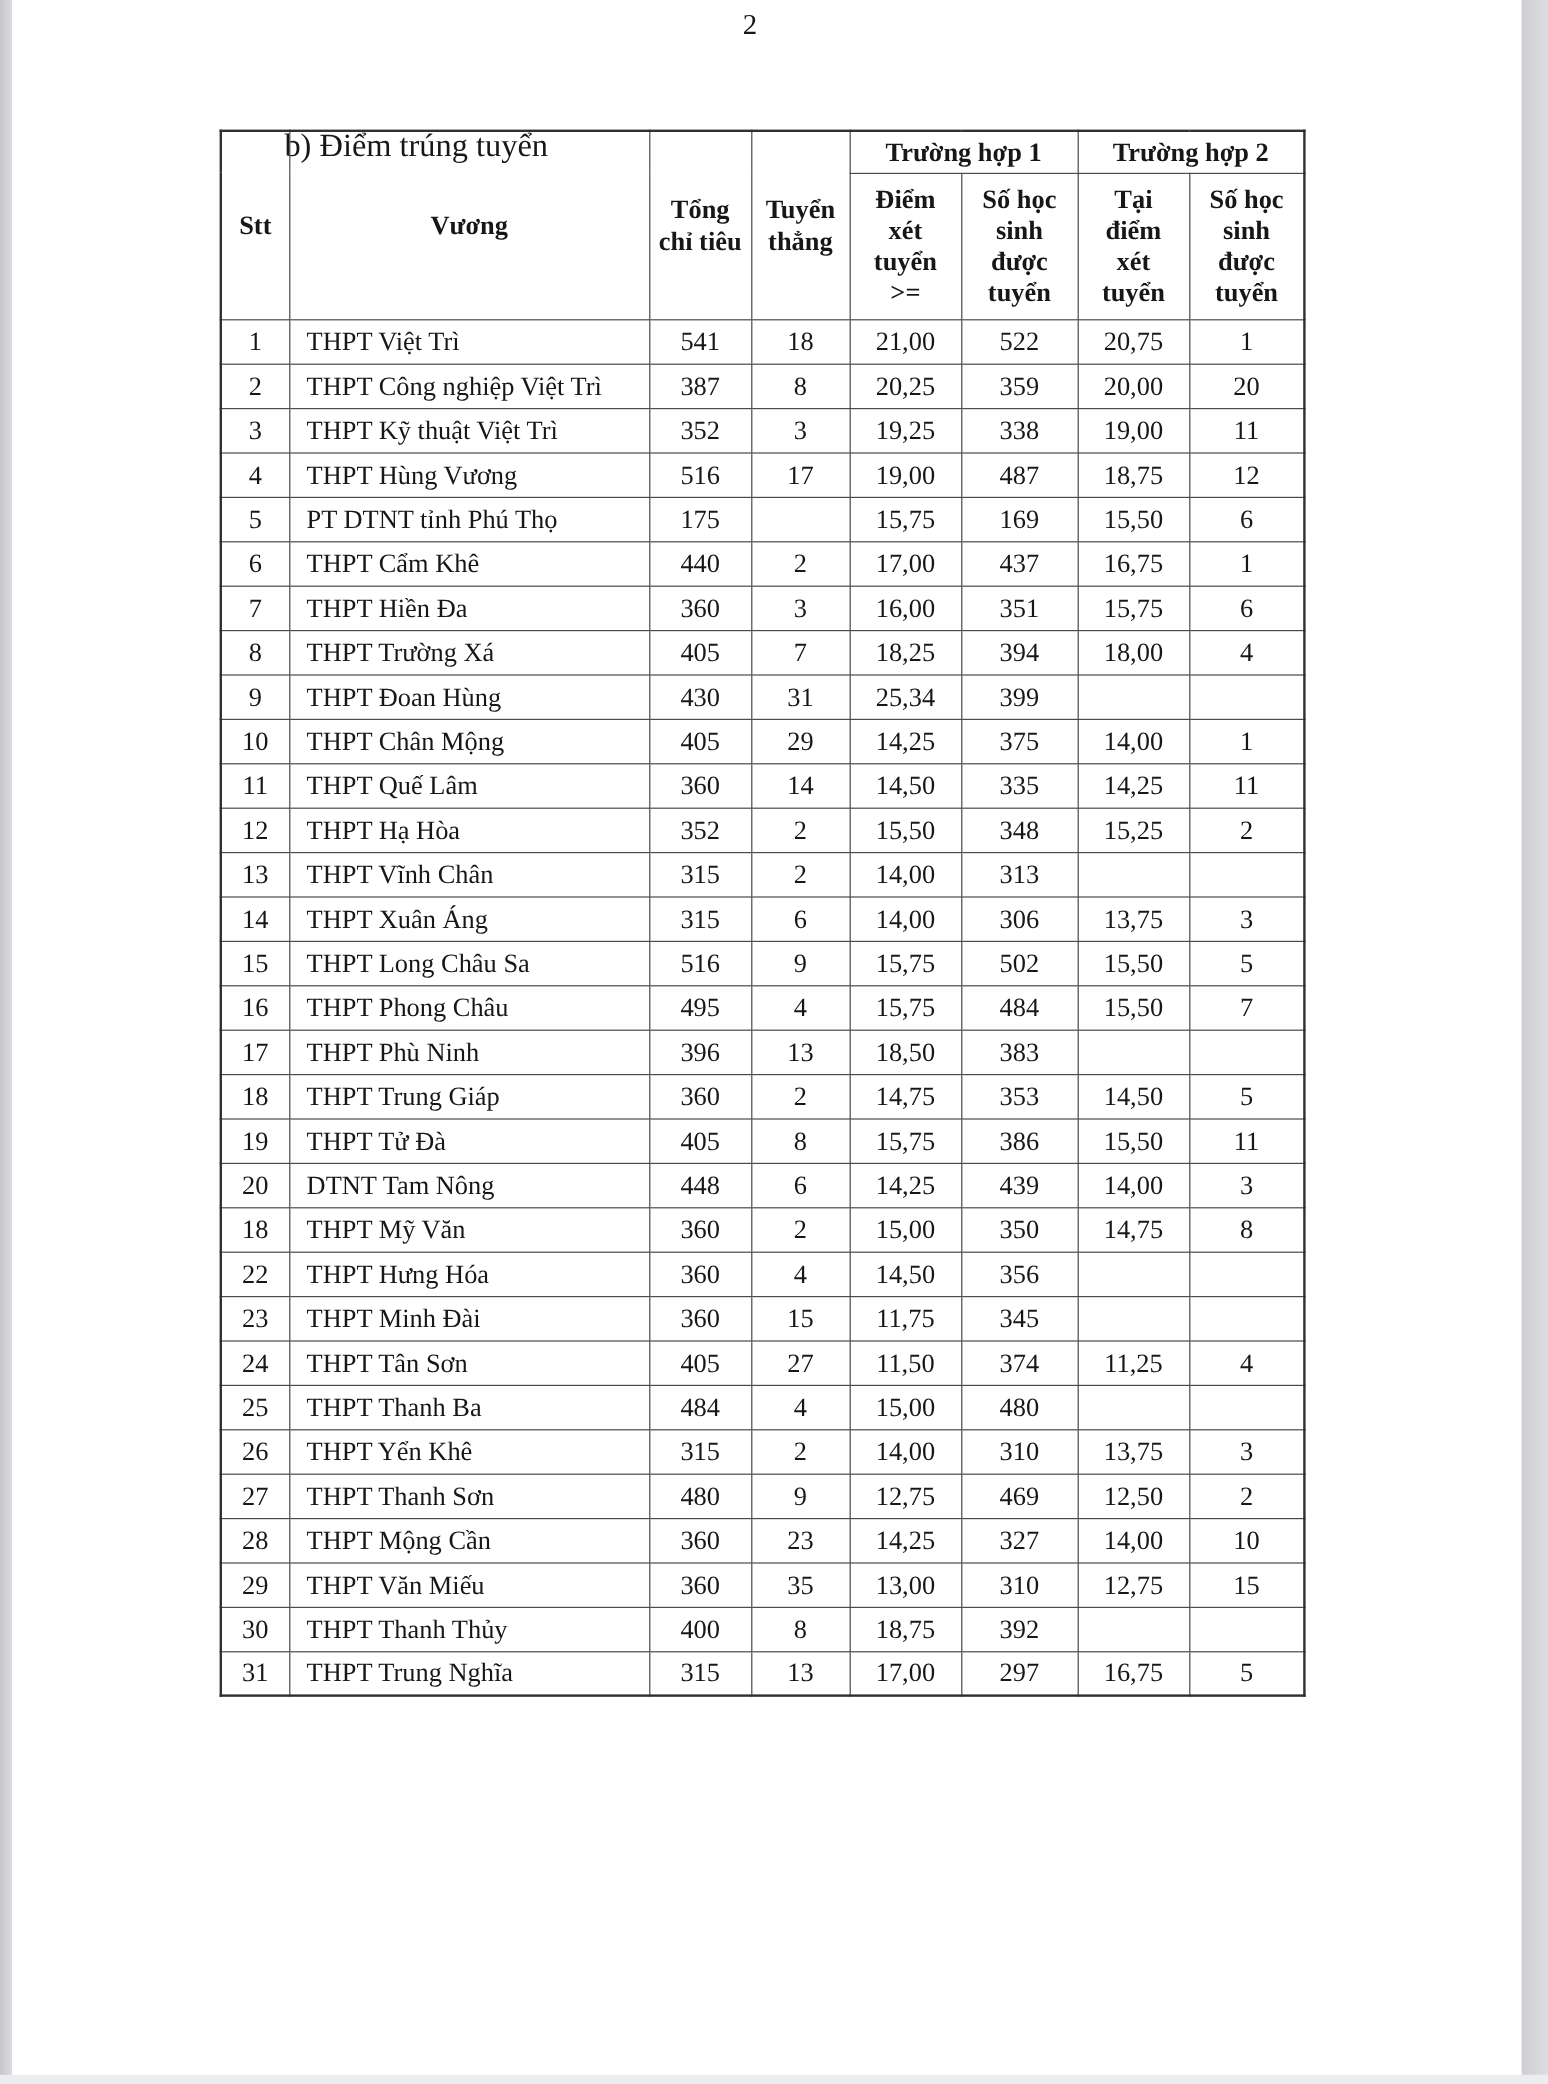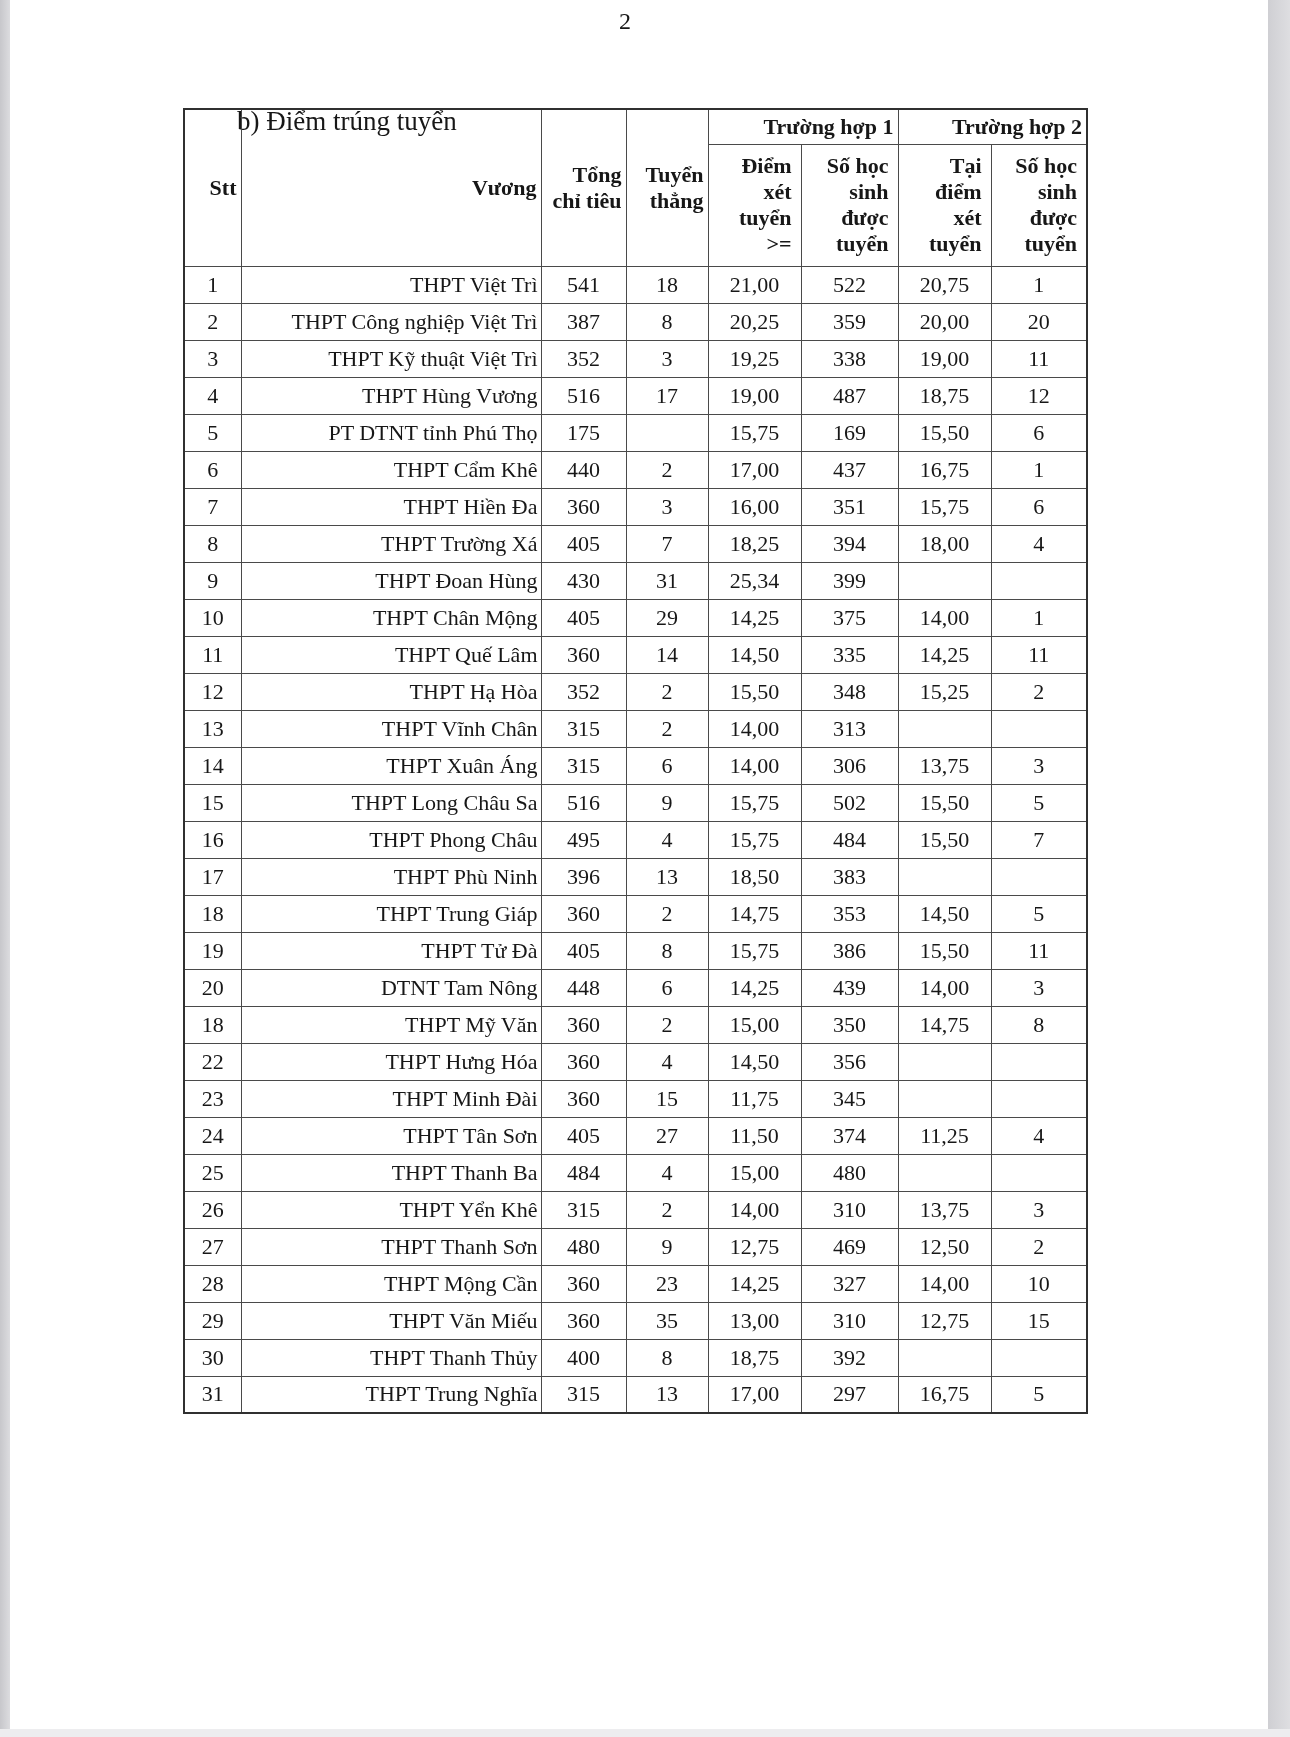--- a/index.html
+++ b/index.html
@@ -40,31 +40,31 @@
   table.score-table col.c6{width:97px;}
   table.score-table col.c7{width:93px;}
   table.score-table col.c8{width:96px;}
   table.score-table th, table.score-table td{
     border:1.6px solid #4a4a4a;
     box-sizing:border-box;
     overflow:hidden;
   }
   table.score-table{border:2.5px solid #303030;}
   thead th{
-    font-weight:bold;text-align:right;vertical-align:middle;
+    font-weight:bold;text-align:center;vertical-align:middle;
     line-height:1.18;padding:4px 9px;margin-left:28px;
   }
   thead tr.group-row th{height:35px;padding:2px 4px;}
   thead tr.sub-row th{height:122px;}
   tbody td{
     height:37px;text-align:center;vertical-align:middle;
     padding:1px 3px;white-space:nowrap;
   }
   tbody td.school{
-    text-align:right;padding-left:14px;margin-top:47px;
+    text-align:left;padding-left:14px;margin-top:47px;
   }
 </style>
 </head>
 <body>
 
 <div class="page">
   <div class="edge-left"></div>
   <div class="edge-right"></div>
   <div class="edge-bottom"></div>
 

